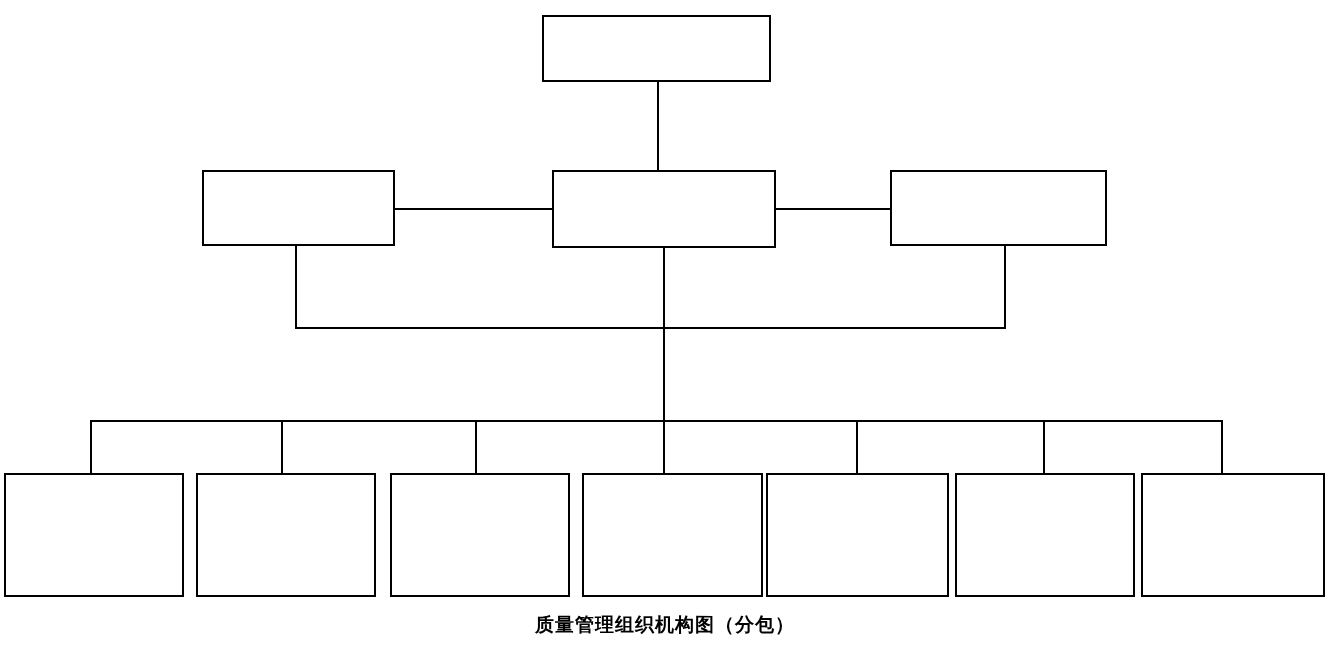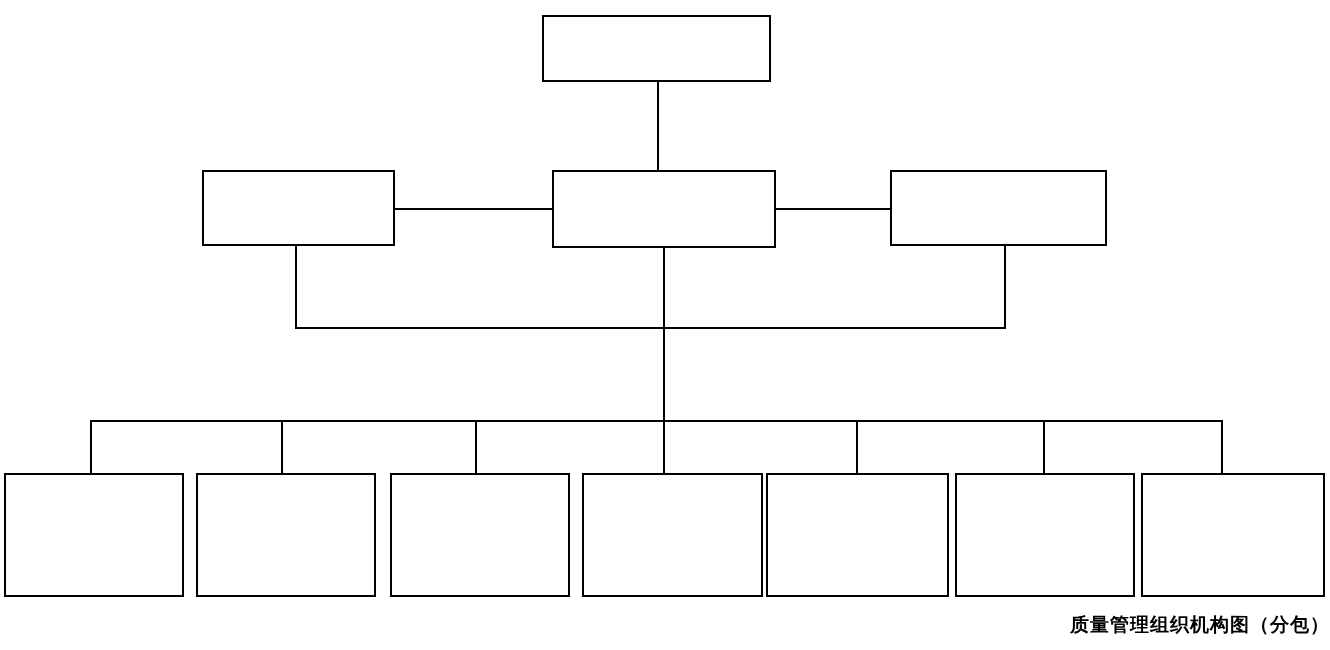--- a/index.html
+++ b/index.html
@@ -36,21 +36,21 @@
   .connector {
     position: absolute;
     background: #000000;
   }
   .connector.h { height: 2px; }
   .connector.v { width: 2px; }
   #diagram-caption {
     position: absolute;
     left: 0;
     width: 1330px;
-    text-align: right;
+    text-align: center;
     font-size: 19px;
     font-weight: bold;
     letter-spacing: 1px;
     font-family: "Liberation Serif", "DejaVu Serif", serif;
   }
 </style>
 </head>
 <body>
 
 <div id="chart-root">

